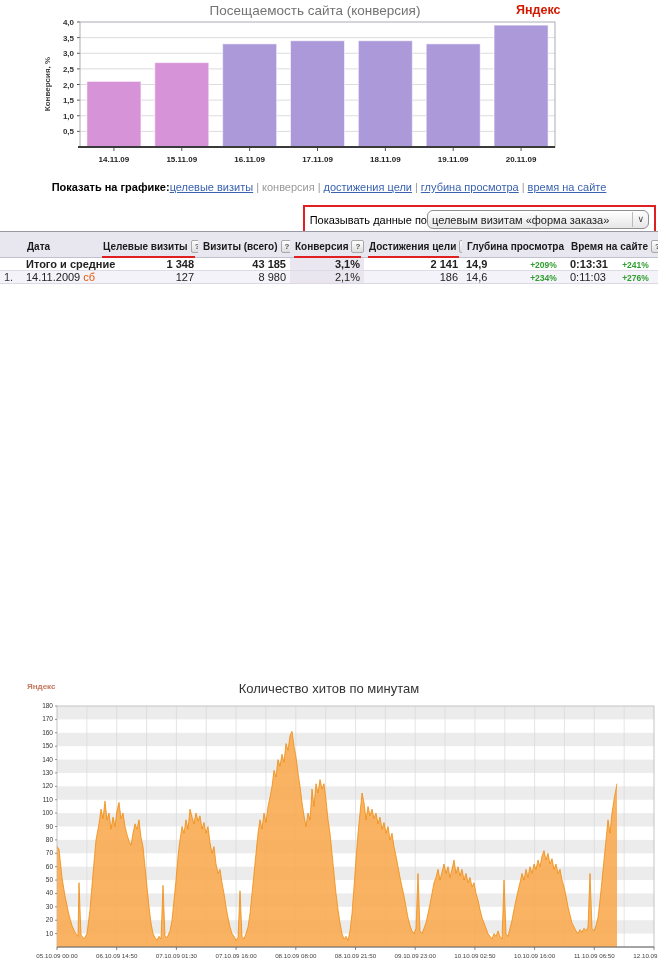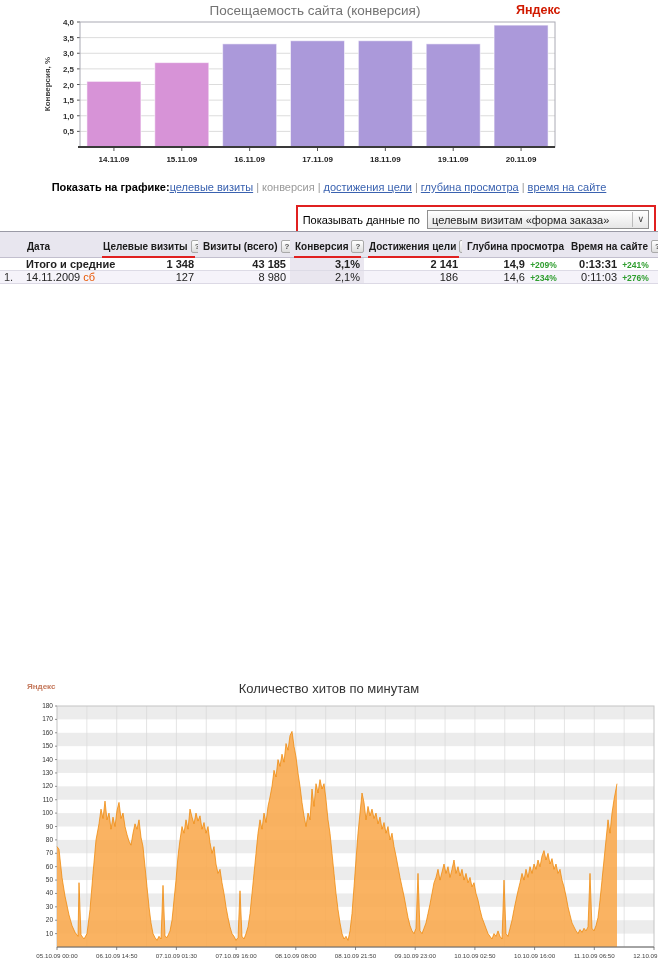--- a/index.html
+++ b/index.html
@@ -15,24 +15,24 @@
   #top-svg{top:0;left:0}
 
   
   #links-row{top:181px;left:0;width:658px;text-align:center;font-size:11px;white-space:nowrap}
   #links-row .prefix{font-weight:bold;color:#000;}
   #links-row .lnk{color:#3a62b0;text-decoration:underline;cursor:pointer}
   #links-row .current{color:#999}
   #links-row .sep{color:#999;margin:0 3px}
 
   
-  #filter-box{top:205px;right:2px;display:flex;align-items:center;gap:7px;
+  #filter-box{top:205px;right:2px;display:flex;align-items:center;
               border:2px solid #e02020;background:#fff;padding:3px 5px}
   #filter-box .flabel{font-size:11px;color:#000;white-space:nowrap}
-  #filter-select{width:212px;height:17px;border:1px solid #8f8f8f;border-radius:0;
+  #filter-select{width:212px;height:17px;border:1px solid #8f8f8f;border-radius:6px;
                  background:linear-gradient(#ffffff,#e6e6e6);display:flex;align-items:center;
                  justify-content:space-between;font-size:11px;padding:0 4px;cursor:pointer}
   #filter-select .chev{font-size:9px;color:#444;border-left:1px solid #bbb;padding-left:4px;line-height:15px}
 
   
   #data-table{top:231px;left:0;width:658px;border-collapse:collapse;table-layout:fixed;font-size:11px}
   #data-table th{background:#e8e6ef;font-weight:bold;font-size:10px;color:#1a1a1a;
                  padding:8px 3px 4px 5px;text-align:left;white-space:nowrap;position:relative;
                  border-top:1px solid #9a9aa6;border-bottom:1px solid #c2bfce;cursor:pointer}
   #data-table td{padding:0 4px;white-space:nowrap}
@@ -40,21 +40,21 @@
   tr.totals td{font-weight:bold;background:#fff;border-bottom:1px solid #dddbe6}
   tr.r1 td{background:#f5f3fa;border-bottom:1px solid #dcd9e5}
   th.hl{background:#dbd7e5}
   tr.totals td.hl{background:#eae7f0}
   tr.r1 td.hl{background:#e9e6ef}
   .help{display:inline-block;width:11px;height:11px;line-height:11px;text-align:center;
         font-size:8px;font-weight:bold;color:#555;border:1px solid #a9a9a9;border-radius:2px;
         background:linear-gradient(#fff,#ddd);margin-left:3px;vertical-align:1px;cursor:pointer}
   .red-u{position:absolute;left:4px;right:3px;bottom:-1px;height:2px;background:#e02020}
   .vb{display:flex;align-items:baseline}
-  .vb .v{flex:1;text-align:right}
+  .vb .v{flex:1;}
   .vb .delta{width:37px;text-align:center;font-size:8.5px;font-weight:bold;color:#2f9e2f}
   .day{color:#e85500}
   td.rownum{color:#333}
 
   
   #bot-logo{top:682px;left:27px;font-size:8px;font-weight:bold;color:#c4775a}
   #bot-title{top:681px;left:0;width:658px;text-align:center;font-size:13px;color:#333}
   #bottom-svg{top:670px;left:0}
 </style>
 </head>

